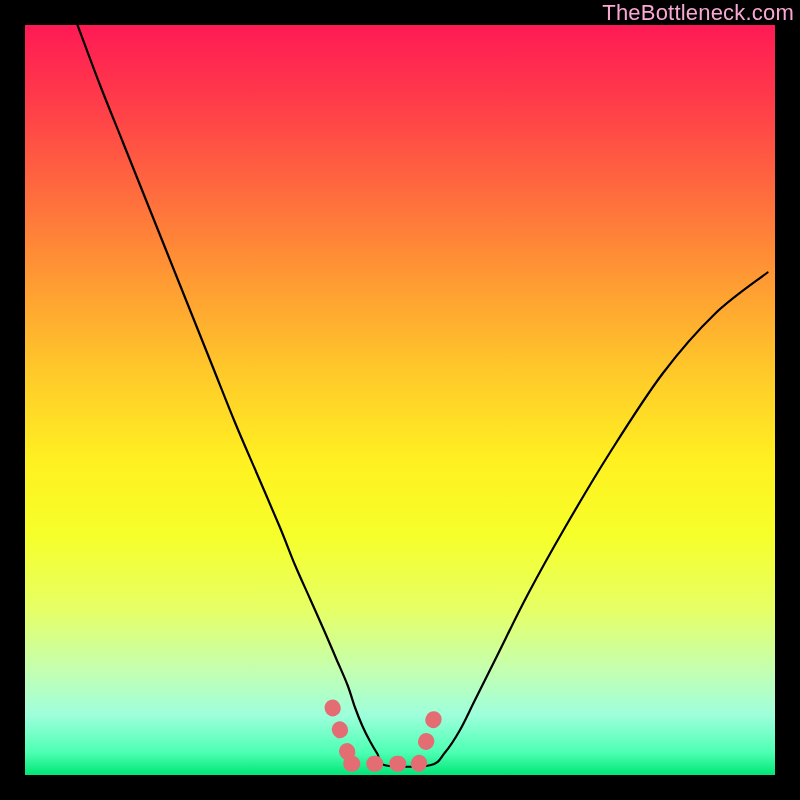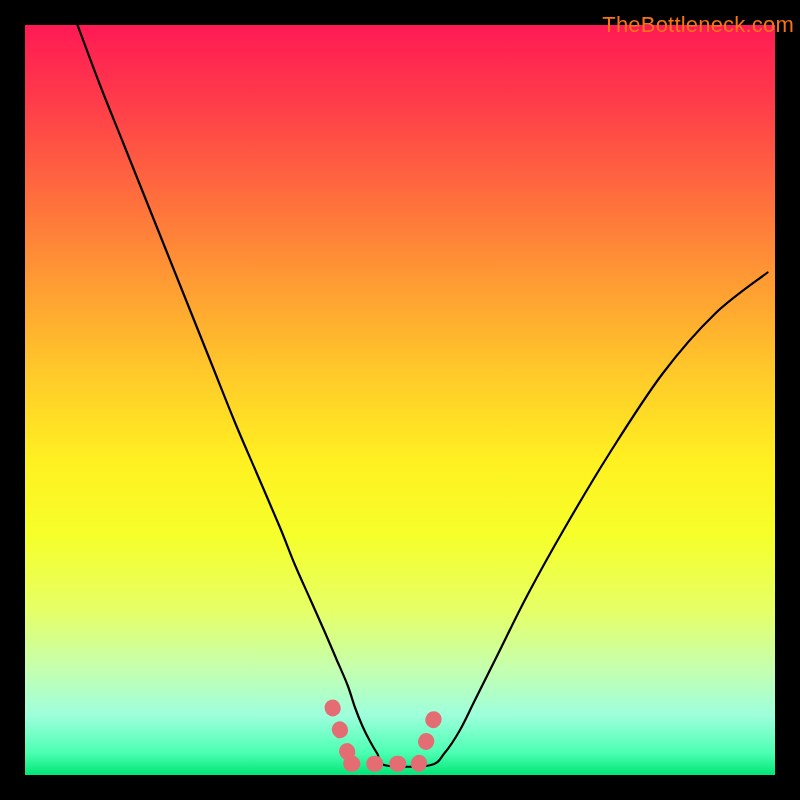--- a/index.html
+++ b/index.html
@@ -33,23 +33,23 @@
       #f6ff2a 68%,
       #e6ff66 78%,
       #c4ffb0 86%,
       #9effdc 92%,
       #4dffb3 97%,
       #00e676 100%
     );
   }
   .watermark {
     position: absolute;
-    top: 12px;
+    top: 0px;
     right: 6px;
-    color: #f97316;
+    color: #f9a8d4;
     font-size: 22px;
     font-weight: 500;
     letter-spacing: 0.2px;
     user-select: none;
   }
   svg.overlay {
     position: absolute;
     left: 0;
     top: 0;
     width: 750px;

